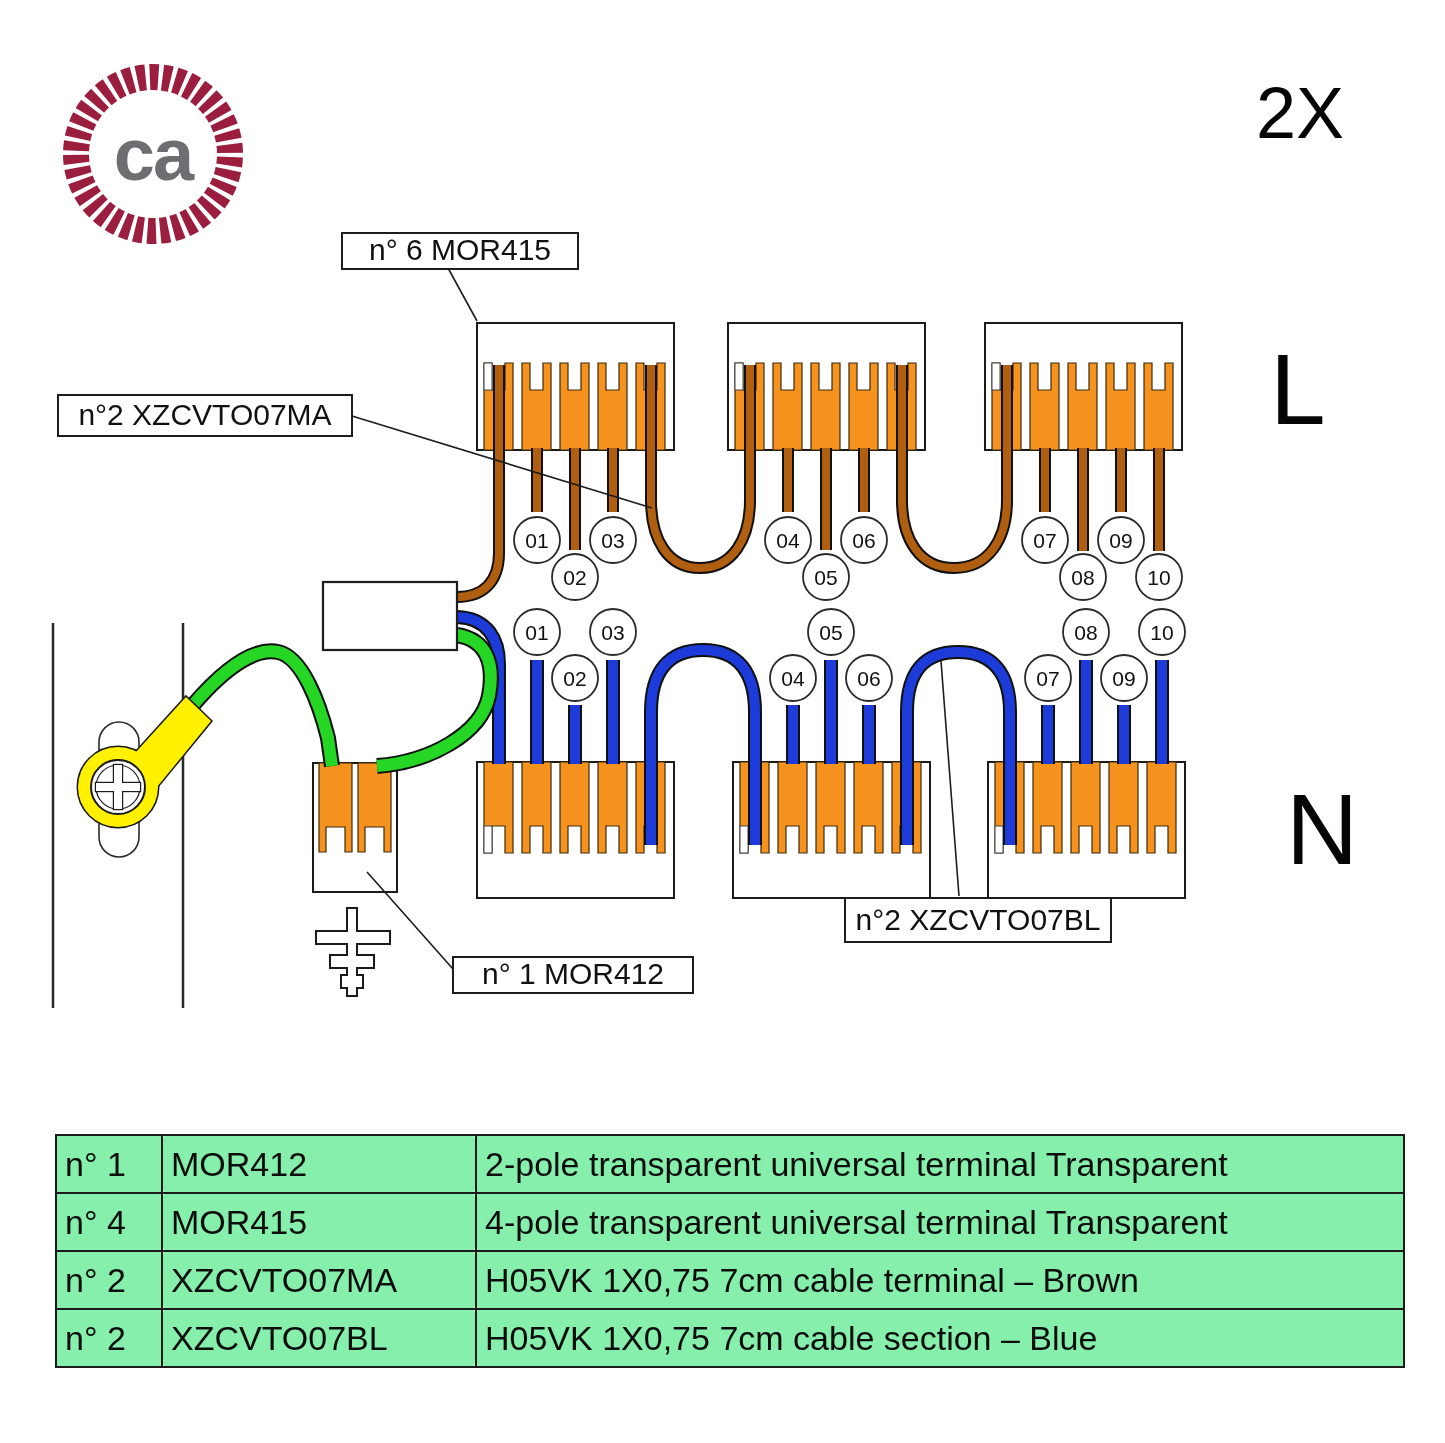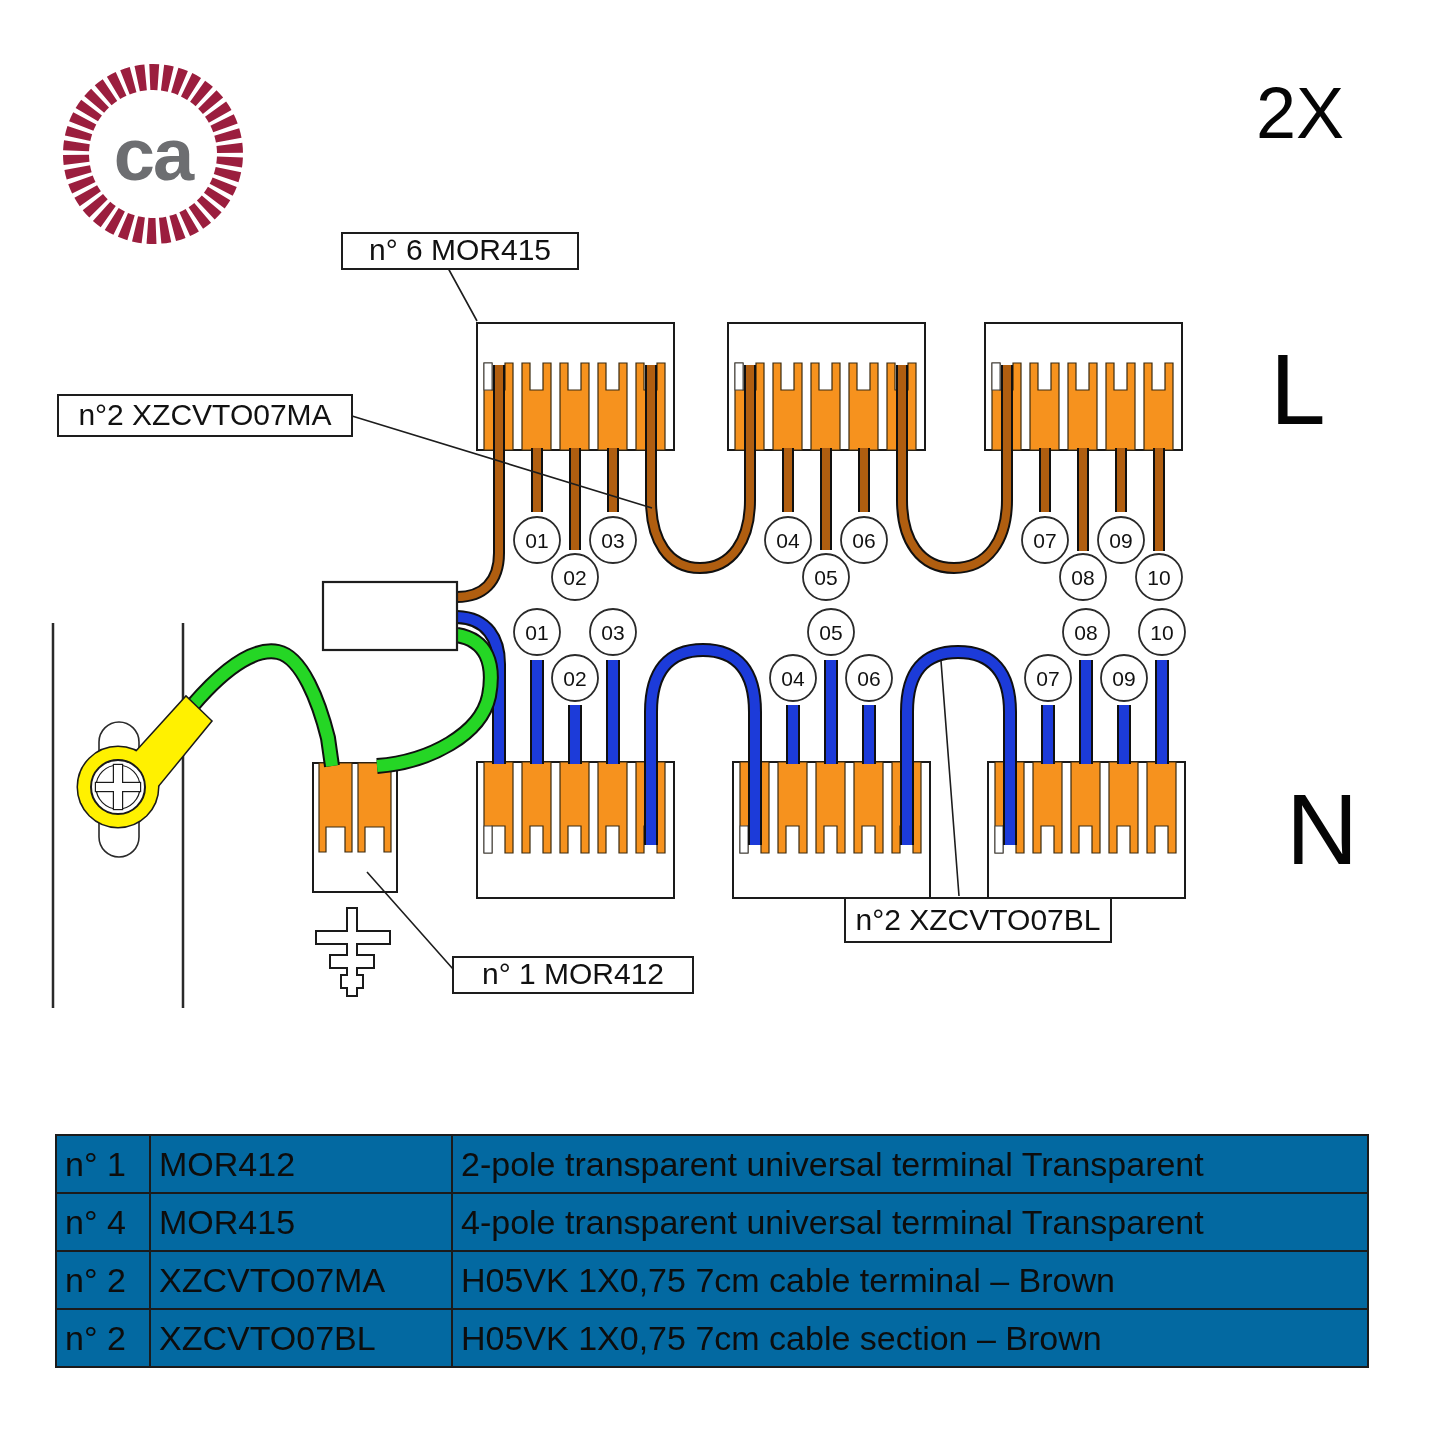--- a/index.html
+++ b/index.html
@@ -12,23 +12,23 @@
   .ltxt{font-size:30px;fill:#111;text-anchor:middle;}
   .numc circle{fill:#ffffff;stroke:#2a2a2a;stroke-width:1.8;}
   .numc text{font-size:21px;fill:#111;text-anchor:middle;}
   .bigletter{font-size:100px;fill:#050505;}
   .bigmult{font-size:72px;fill:#050505;}
   .wire-o{fill:none;stroke:#101010;}
   .wire-c{fill:none;stroke-linejoin:round;}
   
   .parts{position:absolute;left:55px;top:1134px;border-collapse:collapse;table-layout:fixed;}
   .parts td{border:2px solid #1b1b1b;height:56px;font-size:34px;color:#0d0d0d;
-            padding:0 6px 0 8px;white-space:nowrap;overflow:hidden;background:#0369a1;}
+            padding:0 18px 0 8px;white-space:nowrap;overflow:hidden;background:#86efac;}
   .parts .c1{width:78px;}
-  .parts .c2{width:286px;}
+  .parts .c2{width:286px;border-radius:6px;}
   .parts .c3{width:900px;}
 </style>
 </head>
 <body>
 
 <div class="logo">
   <svg width="205" height="205" viewBox="0 0 205 205">
     <circle cx="103" cy="102" r="77" fill="none" stroke="#9B1E3E" stroke-width="26" stroke-dasharray="8.5 4.2" transform="rotate(12 103 102)"></circle>
     <text x="103" y="128" text-anchor="middle" font-size="74" font-weight="bold" letter-spacing="-2" fill="#6D6E71">ca</text>
   </svg>
@@ -231,16 +231,16 @@
     <td class="c3">4-pole transparent universal terminal Transparent</td>
   </tr>
   <tr>
     <td class="c1">n° 2</td>
     <td class="c2">XZCVTO07MA</td>
     <td class="c3">H05VK 1X0,75 7cm cable terminal – Brown</td>
   </tr>
   <tr>
     <td class="c1">n° 2</td>
     <td class="c2">XZCVTO07BL</td>
-    <td class="c3">H05VK 1X0,75 7cm cable section – Brown</td>
+    <td class="c3">H05VK 1X0,75 7cm cable section – Blue</td>
   </tr>
 </tbody>
   </table>
 
 </body></html>

